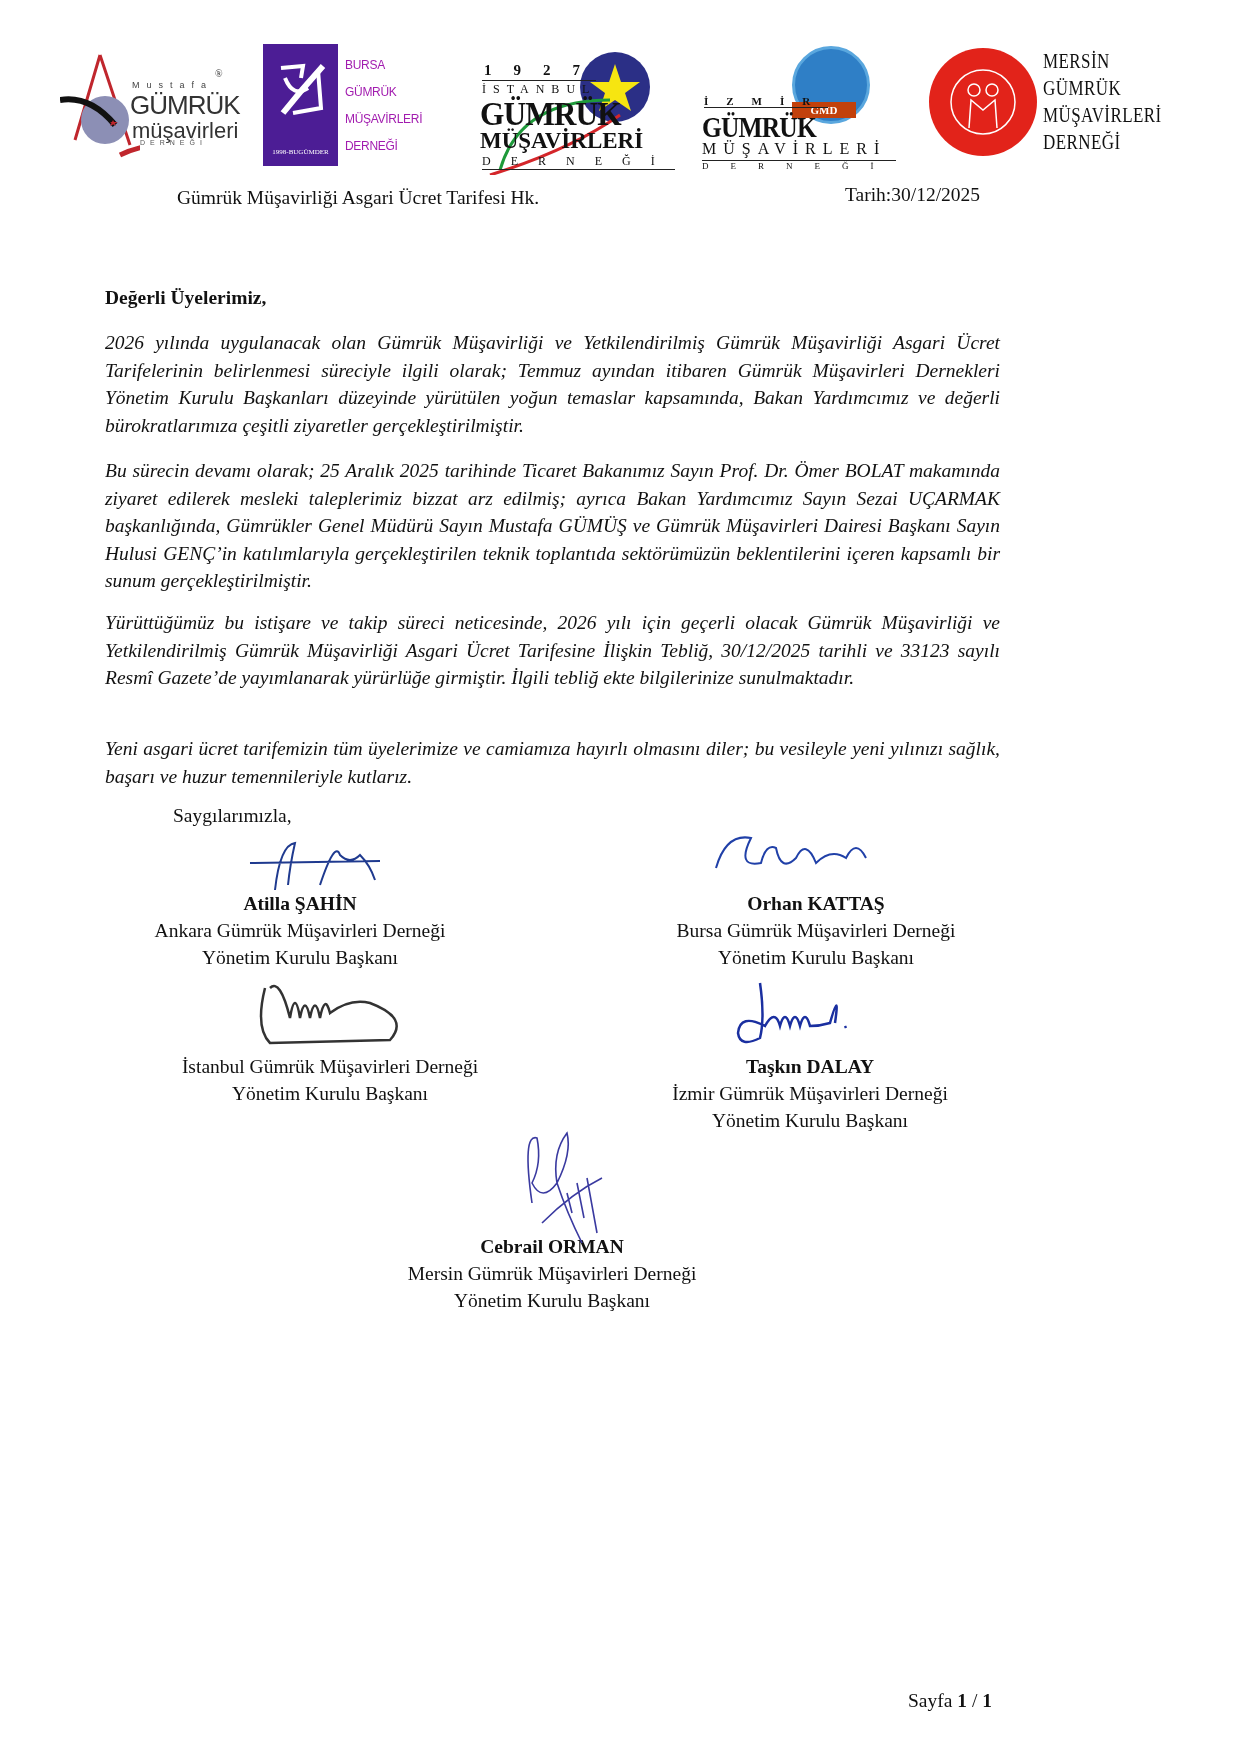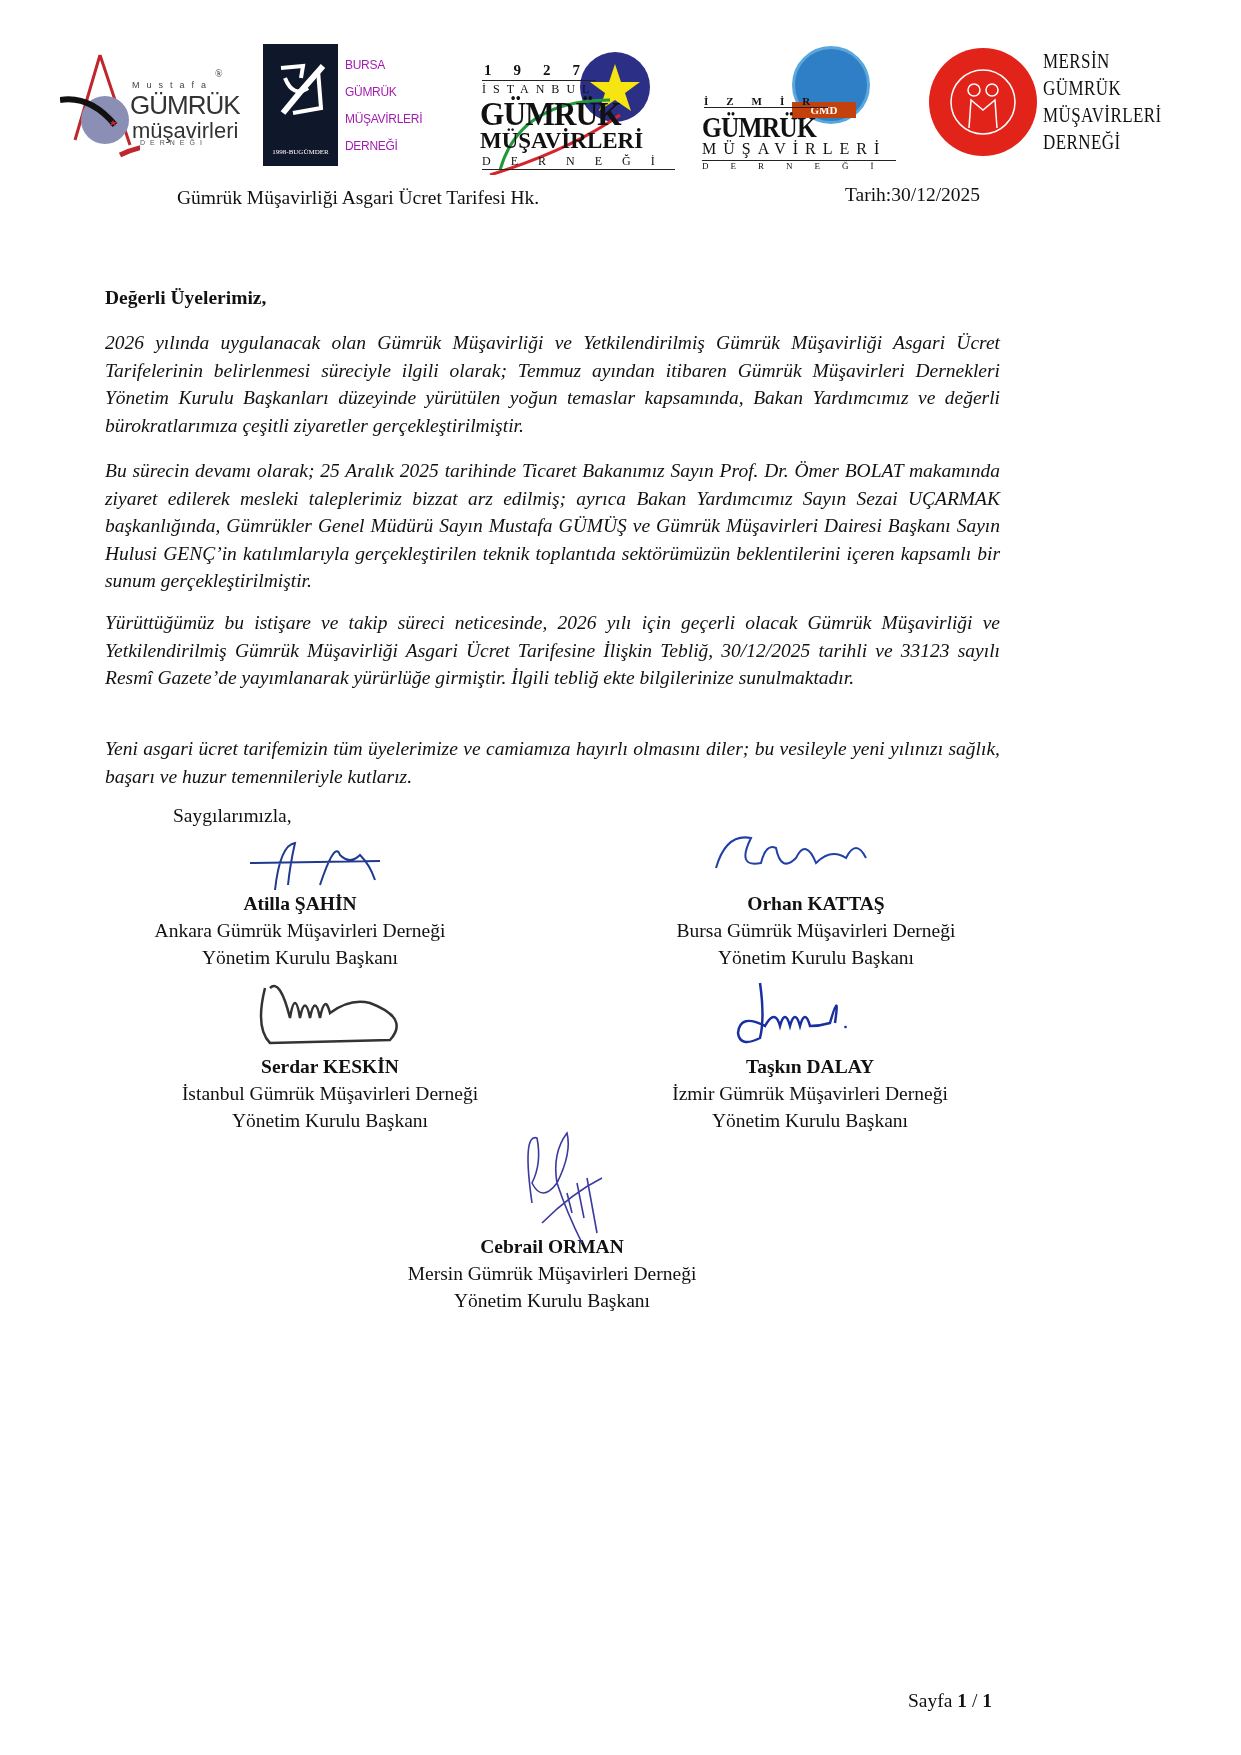--- a/index.html
+++ b/index.html
@@ -10,21 +10,21 @@
   
   .logo { position: absolute; top: 40px; height: 130px; }
   .ankara { left: 60px; width: 170px; }
   .ankara .txt-small { position:absolute; left:72px; top:40px; font-family:"Liberation Sans",sans-serif; font-size:9px; letter-spacing:7px; color:#444; }
   .ankara .txt-big { position:absolute; left:70px; top:50px; font-family:"Liberation Sans",sans-serif; font-size:26px; color:#333; letter-spacing:-1px; }
   .ankara .txt-mid { position:absolute; left:72px; top:78px; font-family:Liberation Sans, sans-serif; font-size:22px; color:#333; }
   .ankara .txt-der { position:absolute; left:80px; top:99px; font-family:"Liberation Sans",sans-serif; font-size:7px; letter-spacing:5px; color:#555; }
   .ankara .reg { position:absolute; left:155px; top:28px; font-size:10px; color:#333; }
 
   .bursa { left: 263px; width: 150px; }
-  .bursa .box { position:absolute; left:0; top:4px; width:75px; height:122px; background:#0f172a; }
+  .bursa .box { position:absolute; left:0; top:4px; width:75px; height:122px; background:#4c1d95; }
   .bursa .box .yr { position:absolute; bottom:10px; left:0; width:75px; text-align:center; color:#fff; font-size:7px; font-family:"Liberation Serif",serif; }
   .bursa .lines { position:absolute; left:82px; top:12px; font-family:"Liberation Sans",sans-serif; font-size:12px; color:#a21caf; line-height:27px; letter-spacing:-0.3px; }
 
   .istanbul { left: 480px; width: 200px; }
   .istanbul .yr { position:absolute; left:4px; top:22px; font-size:15px; letter-spacing:22px; font-weight:bold; }
   .istanbul .ist { position:absolute; left:2px; top:40px; font-size:12px; letter-spacing:7px; border-top:1.5px solid #222; padding-top:1px; }
   .istanbul .gum { position:absolute; left:0; top:56px; font-size:33px; font-weight:bold; letter-spacing:-1px; transform:scaleX(0.95); transform-origin:left; }
   .istanbul .mus { position:absolute; left:0; top:88px; font-size:23px; font-weight:bold; letter-spacing:0px; }
   .istanbul .der { position:absolute; left:2px; top:114px; font-size:12px; letter-spacing:20px; border-bottom:1.5px solid #222; }
   .istanbul .globe { position:absolute; left:100px; top:12px; width:70px; height:70px; border-radius:50%; background:#2b2f86; }
@@ -171,21 +171,20 @@
   </svg>
   <div class="nm">Orhan KATTAŞ</div>
   <div>Bursa Gümrük Müşavirleri Derneği</div>
   <div>Yönetim Kurulu Başkanı</div>
 </div>
 
 <div class="sig sig3">
   <svg style="left:100px;top:-85px" width="160" height="85">
     <path d="M15 20 Q5 60 20 75 L140 72 Q160 50 120 35 Q100 30 80 45 Q75 25 70 50 Q65 25 60 50 Q55 25 50 50 Q45 20 40 50 Q30 10 20 20" stroke="#333" stroke-width="2.5" fill="none"></path>
   </svg>
-  <div class="nm">Serdar KESKİN</div>
   <div>İstanbul Gümrük Müşavirleri Derneği</div>
   <div>Yönetim Kurulu Başkanı</div>
 </div>
 
 <div class="sig sig4">
   <svg style="left:100px;top:-75px" width="140" height="75">
     <path d="M30 5 Q35 40 30 60 Q10 70 8 55 Q10 35 35 48 Q45 30 50 48 Q55 30 60 48 Q65 30 70 48 Q75 30 80 48 Q90 48 100 45 Q110 10 105 45 M115 48 L116 50" stroke="#1a2fa0" stroke-width="2.5" fill="none"></path>
   </svg>
   <div class="nm">Taşkın DALAY</div>
   <div>İzmir Gümrük Müşavirleri Derneği</div>

